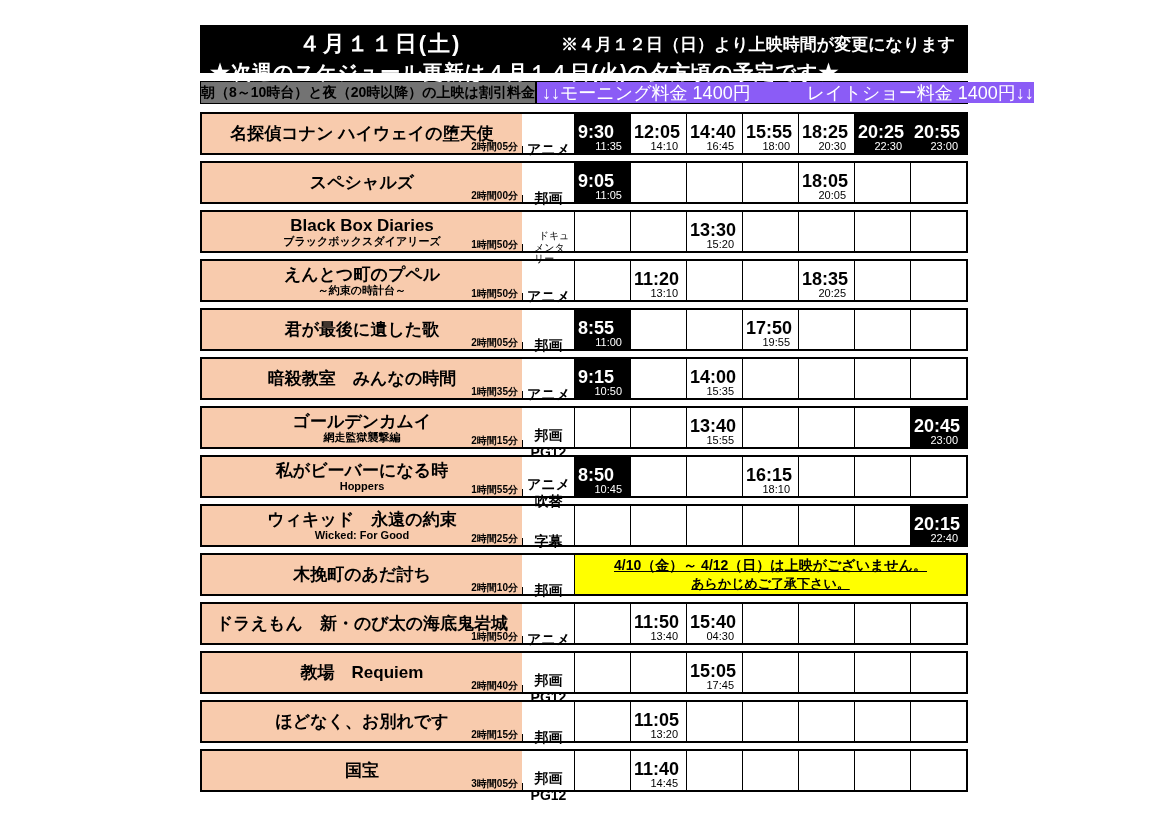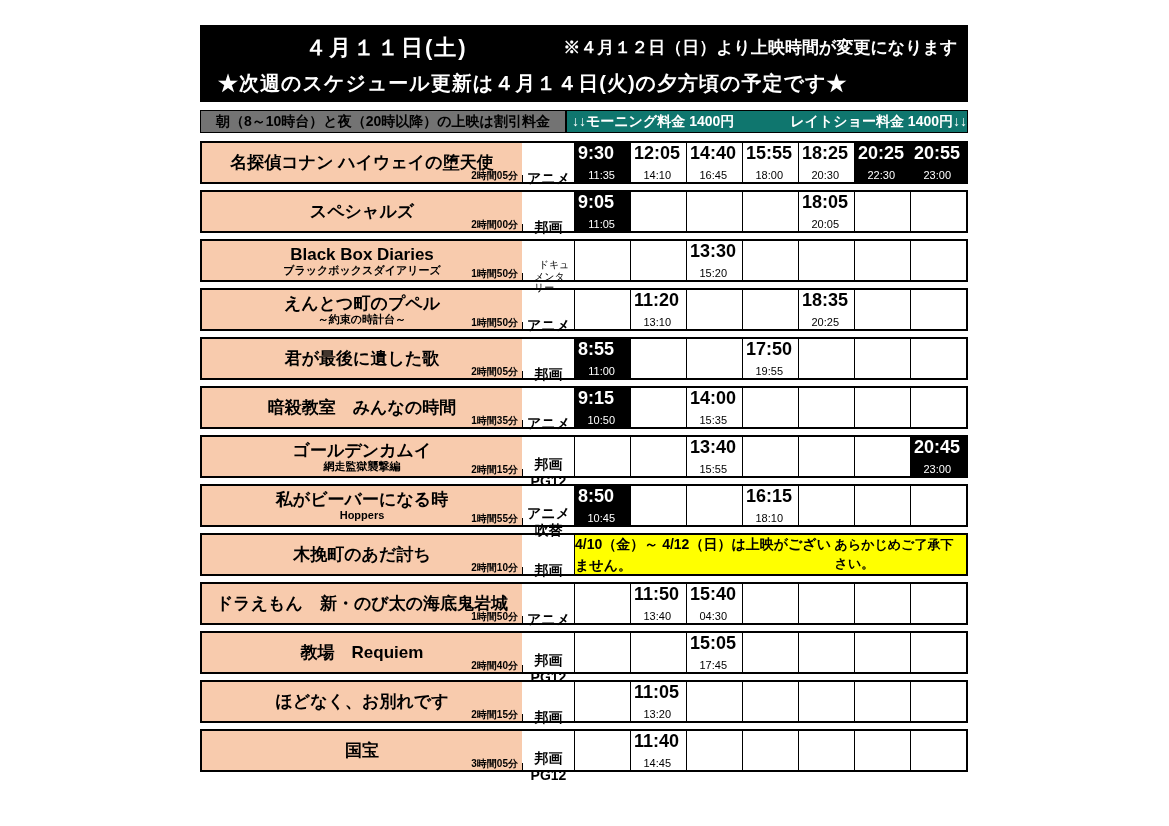--- a/index.html
+++ b/index.html
@@ -2,55 +2,55 @@
 <html><head>
 <meta charset="utf-8">
 <style>
   * { margin:0; padding:0; box-sizing:border-box; }
   html,body { width:1169px; height:826px; background:#fff; overflow:hidden;
               font-family:"Liberation Sans", sans-serif; color:#000; }
   .page { position:relative; width:1169px; height:826px; background:#fff; }
   .sheet { position:absolute; left:200px; top:25px; width:768px; }
 
   
-  .banner { background:#000; color:#fff; height:77px; padding:4px 2px 2px 18px;
+  .banner { background:#000; color:#fff; height:48px; padding:4px 2px 2px 10px;
             display:flex; flex-direction:column; justify-content:space-around; }
   .b-line1 { display:flex; align-items:center; }
   .b-date { width:45%; text-align:center; font-size:22px; font-weight:bold; letter-spacing:2px; }
   .b-note { flex:1; text-align:center; font-size:17px; font-weight:bold; white-space:nowrap; }
   .b-line2 { text-align:left; font-size:20px; font-weight:bold; letter-spacing:1px; }
 
   
   .pricebar { margin-top:8px; display:flex; height:23px; border:1px solid #000; }
   .pb-left { width:369px; background:#737373; border-right:2px solid #000;
              font-size:14px; font-weight:bold; text-align:center; line-height:20px; white-space:nowrap; }
-  .pb-right { flex:1; background:#0f766e; color:#fff; font-size:14px; font-weight:bold;
+  .pb-right { flex:1; background:#8b5cf6; color:#fff; font-size:18px; font-weight:normal;
               display:flex; align-items:center; white-space:nowrap; }
   .pb-right span:first-child { margin-left:5px; }
   .pb-right span:last-child { margin-left:56px; }
 
   
   .rows { margin-top:8px; }
   .row { height:43px; border:2px solid #000; display:flex; margin-bottom:6px; background:#fff; }
   .cell { position:relative; }
   .title-cell { width:320px; background:#F8CBAD; display:flex; flex-direction:column;
                 justify-content:center; align-items:center; line-height:1.12; }
   .m-title { font-size:17px; font-weight:bold; white-space:nowrap; }
   .m-sub   { font-size:11px; font-weight:bold; white-space:nowrap;text-align:center; }
   .m-dur   { position:absolute; right:4px; bottom:1px; font-size:10px; font-weight:bold; }
   .cat-cell { width:52px; border-left:1px solid #000; display:flex; flex-direction:column;
               justify-content:center; align-items:center; font-size:14px; font-weight:bold; line-height:1.15;margin-top:32px; }
   .cat-cell.small { font-size:10px; font-weight:normal;padding-left:11px; }
   .time-cell { flex:1; border-left:1px solid #000; }
   .time-cell.black { background:#000; color:#fff; }
-  .st { position:absolute; top:0px; left:3px; font-size:18px; font-weight:bold; white-space:nowrap; }
-  .en { position:absolute; bottom:1px; right:15px; font-size:11px; white-space:nowrap; }
+  .st { position:absolute; top:8px; left:3px; font-size:18px; font-weight:bold; white-space:nowrap; }
+  .en { position:absolute; bottom:1px; right:8px; font-size:11px; white-space:nowrap; }
   .notice-cell { flex:7; border-left:1px solid #000; background:#FFFF00; display:flex;
-                 justify-content:center; align-items:center;
-                 font-weight:bold; line-height:1.45; }
+                 flex-direction:column; justify-content:center; align-items:center;
+                 font-weight:bold; line-height:1.45;text-decoration:underline; }
   .notice-l1 { font-size:14px; }
   .notice-l2 { font-size:13px; }
 </style>
 </head>
 <body>
 
 <div class="page">
   <div class="sheet">
 
     <div class="banner">
@@ -260,20 +260,40 @@
           <div class="cell time-cell">
             <div class="st">16:15</div>
             <div class="en">18:10</div>
           </div>
           <div class="cell time-cell"></div>
           <div class="cell time-cell"></div>
           <div class="cell time-cell"></div>
         </div>
         <div class="row">
           <div class="cell title-cell">
+            <div class="m-title">ウィキッド　永遠の約束</div>
+            <div class="m-sub">Wicked: For Good</div>
+            <div class="m-dur">2時間25分</div>
+          </div>
+          <div class="cell cat-cell">
+            <div>字幕</div>
+          </div>
+          <div class="cell time-cell"></div>
+          <div class="cell time-cell"></div>
+          <div class="cell time-cell"></div>
+          <div class="cell time-cell"></div>
+          <div class="cell time-cell"></div>
+          <div class="cell time-cell"></div>
+          <div class="cell time-cell black">
+            <div class="st">20:15</div>
+            <div class="en">22:40</div>
+          </div>
+        </div>
+        <div class="row">
+          <div class="cell title-cell">
             <div class="m-title">木挽町のあだ討ち</div>
             <div class="m-dur">2時間10分</div>
           </div>
           <div class="cell cat-cell">
             <div>邦画</div>
           </div>
           <div class="cell notice-cell">
             <div class="notice-l1">4/10（金）～ 4/12（日）は上映がございません。</div>
             <div class="notice-l2">あらかじめご了承下さい。</div>
           </div>

